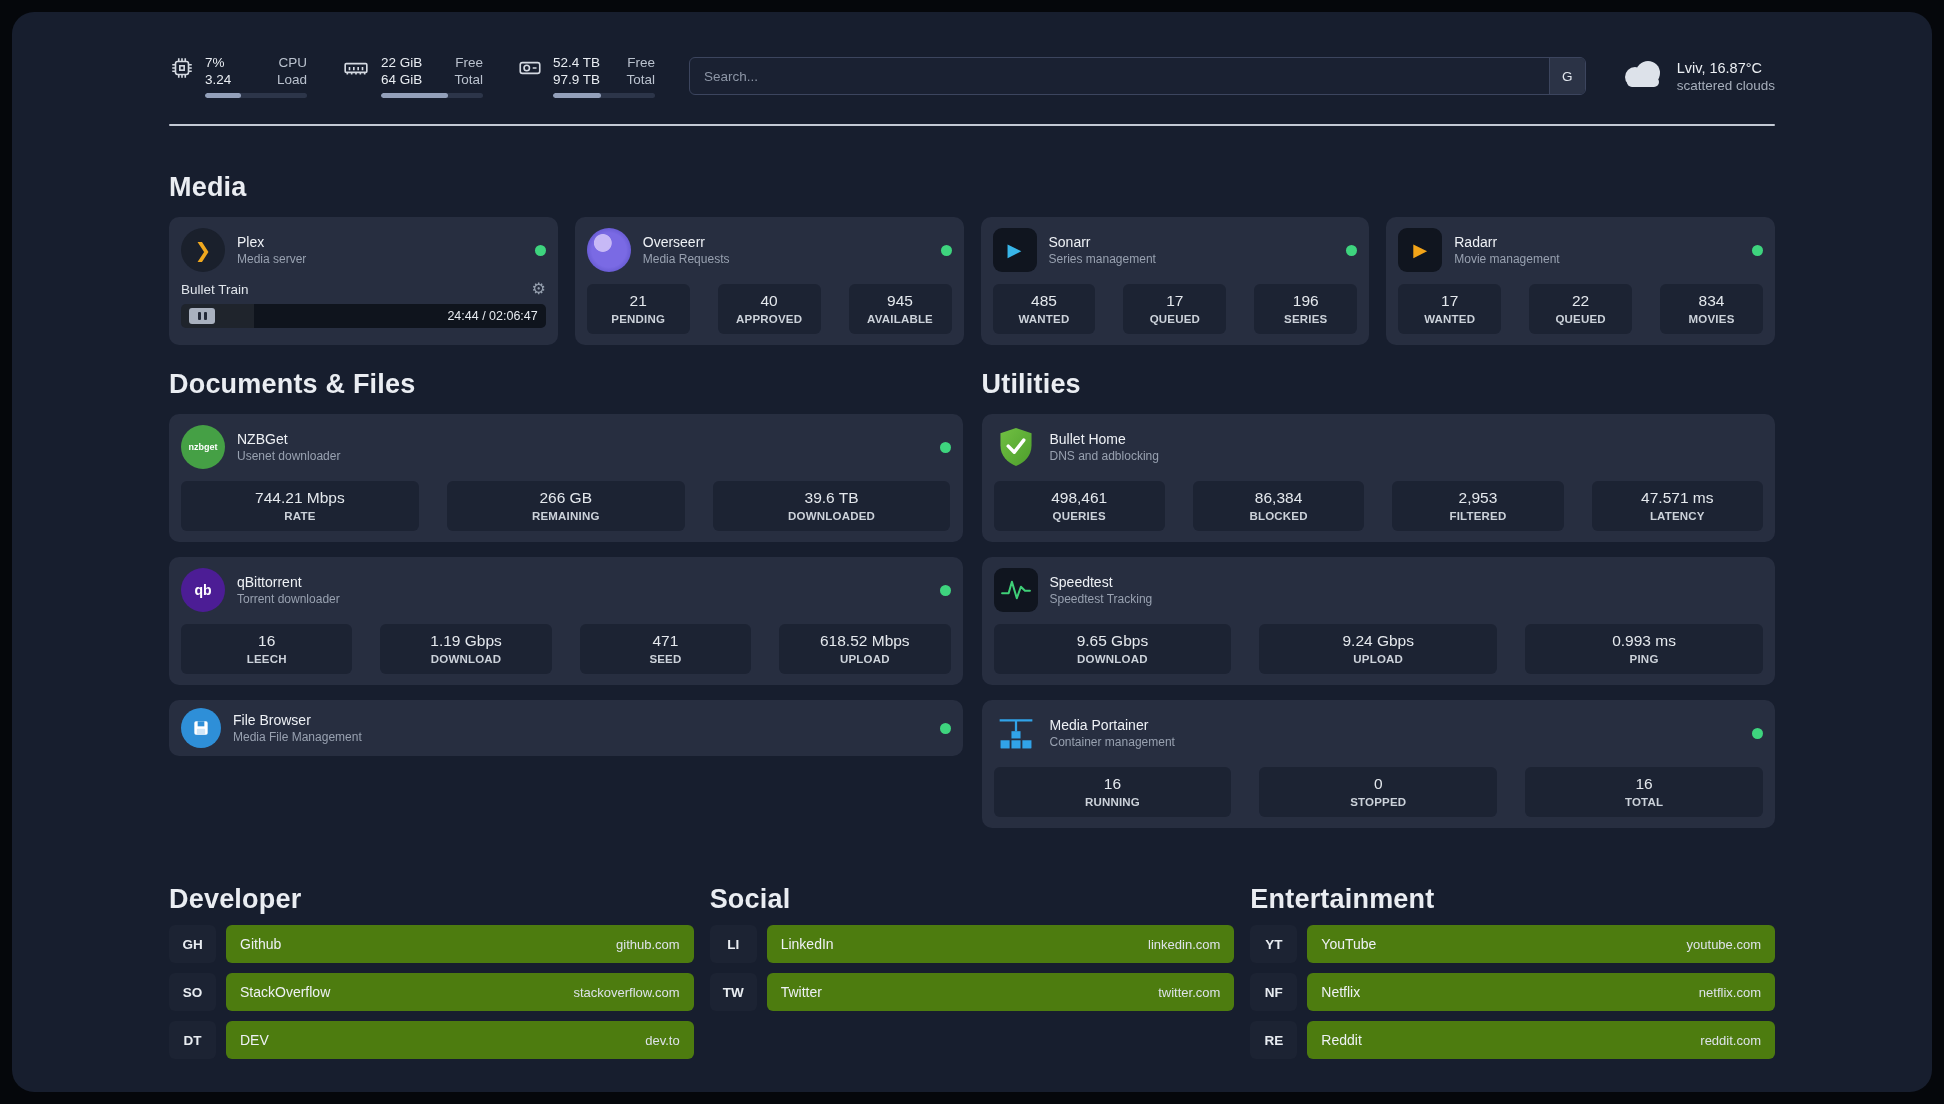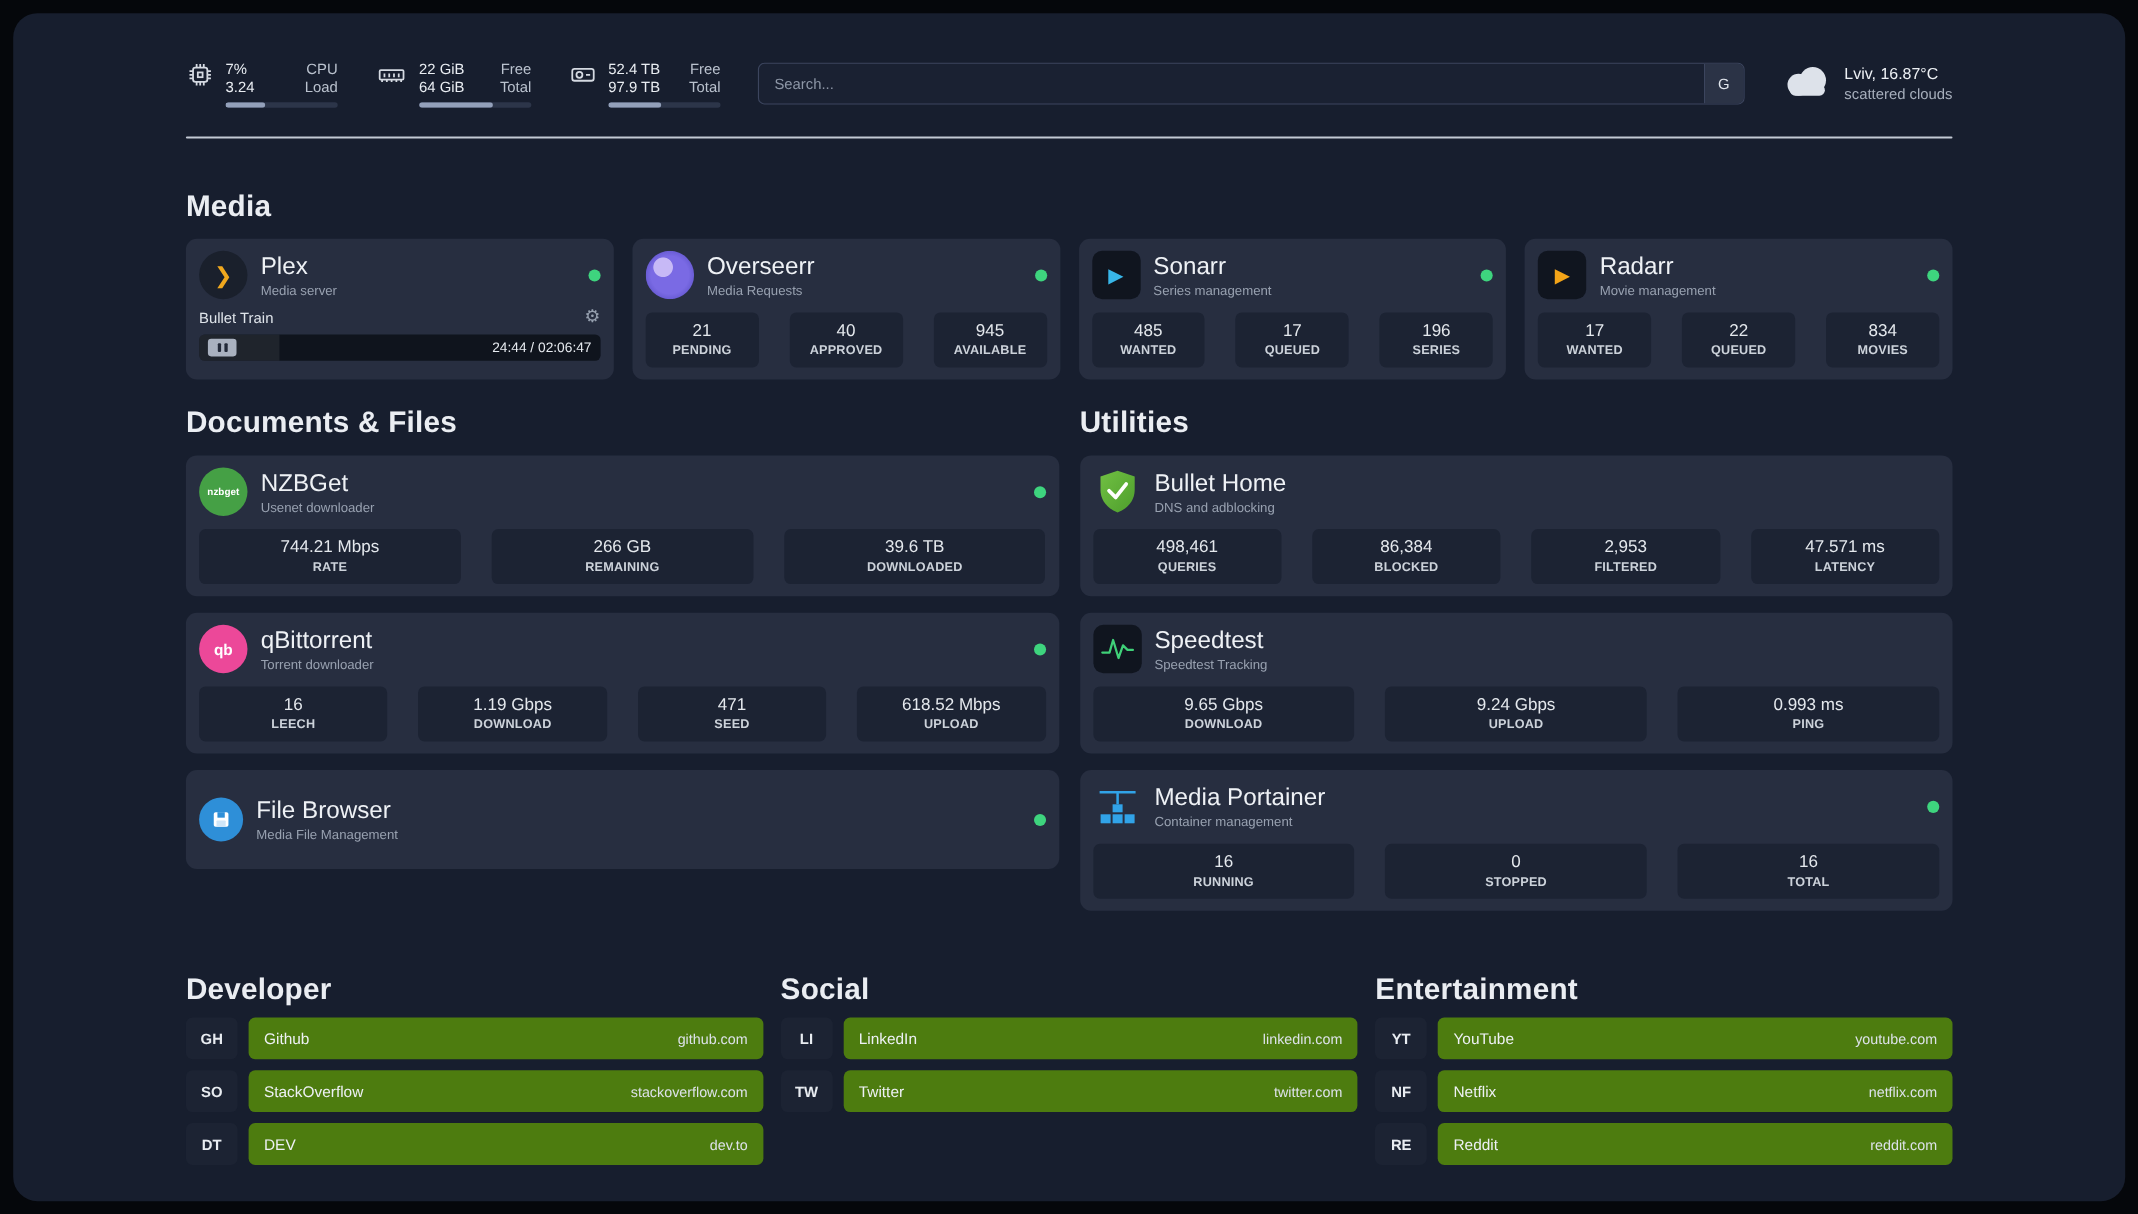--- a/index.html
+++ b/index.html
@@ -34,21 +34,21 @@
 
   .divider { margin-top:26px; height:2px; background:#c3c9d4; border-radius:2px; }
 
   
   h2.sec { font-size:27px; font-weight:600; color:#eaedf2; letter-spacing:.2px; }
   .media-sec { margin-top:46px; }
   .media-grid { display:grid; grid-template-columns:repeat(4,1fr); gap:17px; margin-top:14px; }
 
   .card { background:#272e40; border-radius:10px; padding:11px 12px; }
   .card-head { display:flex; align-items:center; gap:12px; }
-  .titles .t { font-size:22px; font-weight:500; color:#eef1f5; }
+  .titles .t { font-size:14px; font-weight:500; color:#eef1f5; }
   .titles .d { font-size:12px; color:#98a1b0; margin-top:2px; }
   .dot { width:11px; height:11px; border-radius:50%; background:#3ed47e; margin-left:auto; flex:none; }
 
   .stats { display:flex; gap:28px; margin-top:12px; }
   .stat { flex:1; background:#1c2333; border-radius:6px; text-align:center; padding:8px 4px 9px; }
   .stat .v { font-size:15.5px; color:#e4e8ed; }
   .stat .l { font-size:11.5px; font-weight:700; color:#ccd2da; margin-top:3px; letter-spacing:.2px; }
 
   
   .app-icon { width:44px; height:44px; flex:none; border-radius:50%; display:flex; align-items:center; justify-content:center; overflow:hidden; }
@@ -56,21 +56,21 @@
   .icon-plex { background:#1a202c; }
   .icon-plex span { color:#f0a81e; font-size:20px; font-weight:700; }
   .icon-overseerr { background:radial-gradient(circle at 36% 34%, #c7b9f6 0 21%, rgba(0,0,0,0) 23%),
                     radial-gradient(circle at 50% 50%, #7a6ae4 0 55%, #4b43b8 100%); }
   .icon-sonarr { background:#10151f; }
   .icon-sonarr span { color:#38b6e9; font-size:18px; }
   .icon-radarr { background:#10151f; }
   .icon-radarr span { color:#f3a418; font-size:18px; }
   .icon-nzbget { background:#45a045; }
   .icon-nzbget span { color:#fff; font-size:9px; font-weight:700; }
-  .icon-qb { background:#ec4899; }
+  .icon-qb { background:#4c1d95; }
   .icon-qb span { color:#fff; font-size:14px; font-weight:700; }
   .icon-fb { background:#2e8fd8; }
   .icon-plain { background:transparent; }
   .icon-speedtest { background:#10151f; }
 
   
   .ptop { display:flex; justify-content:space-between; align-items:center; margin-top:9px; }
   .ptrack { font-size:13.5px; color:#dfe4ea; }
   .gear { color:#96a0af; font-size:16px; cursor:pointer; line-height:1; background:none; border:none; }
   .pbar { position:relative; margin-top:7px; height:24px; background:#0f141d; border-radius:5px;
@@ -78,21 +78,21 @@
   .pfill { position:absolute; left:0; top:0; bottom:0; background:rgba(255,255,255,.07); }
   .pause { position:relative; width:26px; height:16px; border:none; border-radius:3px; background:#a9b1bf;
            display:flex; gap:3px; align-items:center; justify-content:center; cursor:pointer; }
   .pause span { width:3px; height:8px; background:#232a39; border-radius:1px; }
   .ptime { position:relative; margin-left:auto; font-size:12.5px; color:#e7ebf0; }
 
   
   .two-col { display:grid; grid-template-columns:1fr 1fr; column-gap:19px; margin-top:24px; align-items:start; }
   .col .card { margin-top:15px; }
   .col .card.first { margin-top:14px; }
-  .card.slim { padding:24px 12px; }
+  .card.slim { padding:8px 12px; }
   .card.slim .app-icon { width:40px; height:40px; }
 
   
   .bm-grid { display:grid; grid-template-columns:1fr 1fr 1fr; column-gap:21px; margin-top:56px; align-items:start;gap:16px; }
   .bm-row { display:flex; gap:10px; height:38px; margin-top:10px; }
   .bm-col h2 { margin-bottom:7px; }
   .badge { width:47px; background:#1c2333; border-radius:6px; display:flex; align-items:center; justify-content:center;
            font-size:13.5px; font-weight:600; color:#e8ecf1; flex:none; }
   .bm-pill { flex:1; background:#4d7c0f; border-radius:6px; display:flex; align-items:center;
              justify-content:space-between; padding:0 14px; cursor:pointer; }

